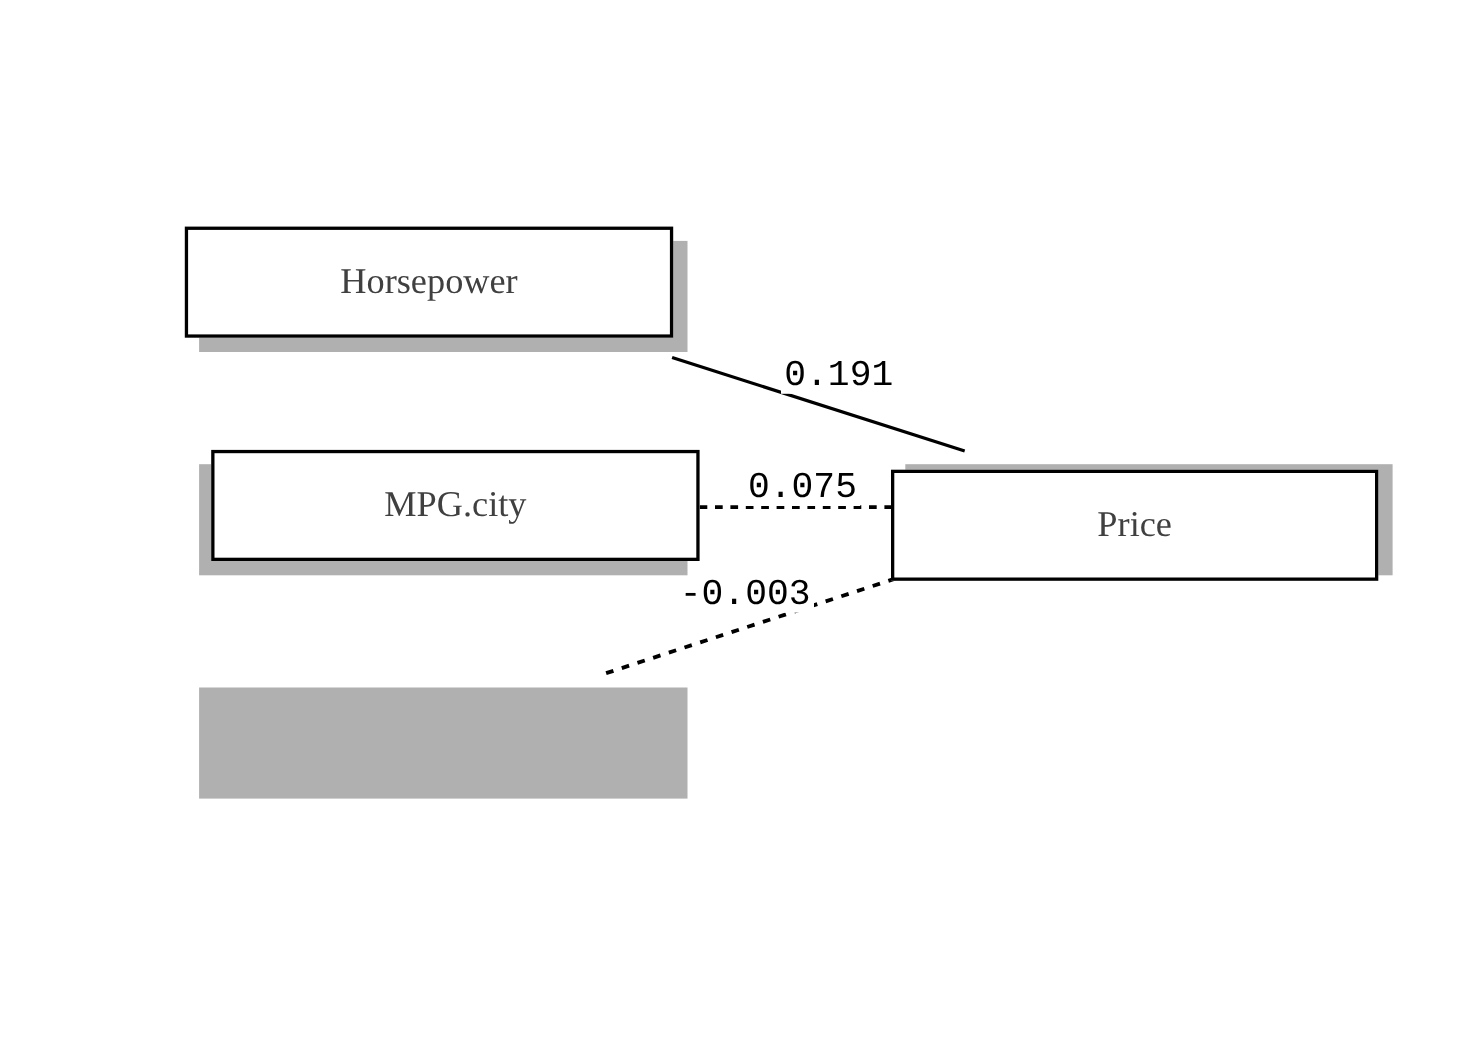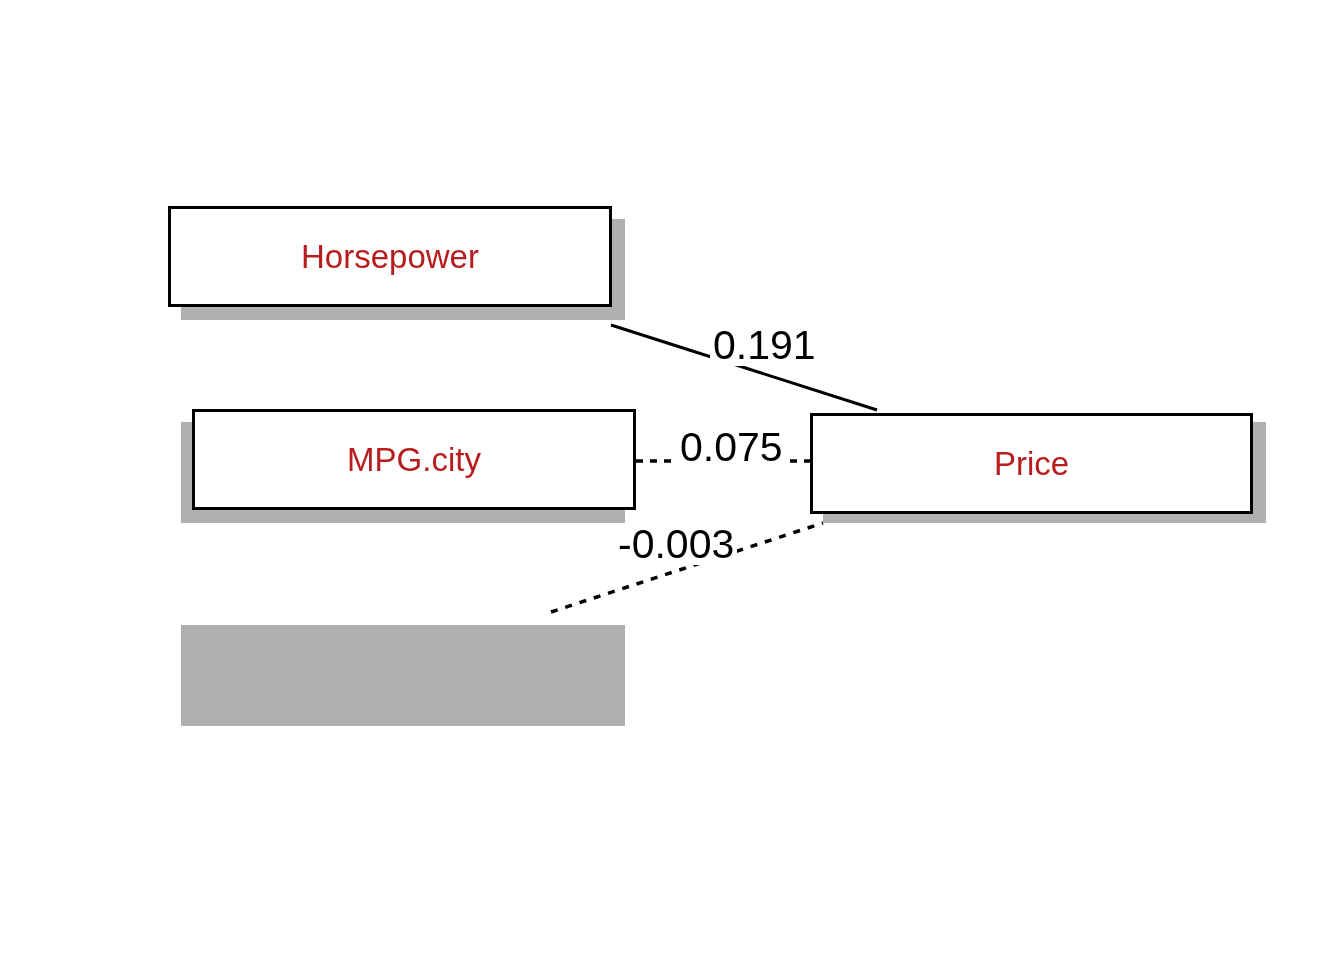--- a/index.html
+++ b/index.html
@@ -34,30 +34,30 @@
     align-items: center;
     justify-content: center;
     z-index: 3;
   }
   .node-shadow {
     position: absolute;
     background: #b0b0b0;
     z-index: 1;
   }
   .node-label {
-    font-family: Liberation Sans, sans-serif;
+    font-family: Liberation Serif, serif;
     font-size: 33px;
-    color: #b91c1c;
+    color: #404040;
     line-height: 1;
     white-space: nowrap;
   }
   .edge-label {
     position: absolute;
-    font-family: Liberation Sans, sans-serif;
-    font-size: 41px;
+    font-family: Liberation Mono, monospace;
+    font-size: 33px;
     color: #000000;
     line-height: 1;
     white-space: nowrap;
     background: #ffffff;
     padding: 0 3px;
     z-index: 4;
   }
 </style>
 </head>
 <body>
@@ -77,21 +77,21 @@
 
   <div class="node" style="left:168px; top:206px; width:444px; height:101px;">
     <span class="node-label">Horsepower</span>
   </div>
 
   <div class="node" style="left:168px; top:409px; width:444px; height:101px;margin-left:24px;">
     <span class="node-label">MPG.city</span>
   </div>
 
 
-  <div class="node" style="left:810px; top:413px; width:443px; height:101px;">
+  <div class="node" style="left:810px; top:427px; width:443px; height:101px;">
     <span class="node-label">Price</span>
   </div>
 
   <div class="edge-label" style="left:710px; top:325px;">0.191</div>
 
   <div class="edge-label" style="left:677px; top:427px;text-align:right;">0.075</div>
 
   <div class="edge-label" style="left:615px; top:524px;">-0.003</div>
 
 </div>

